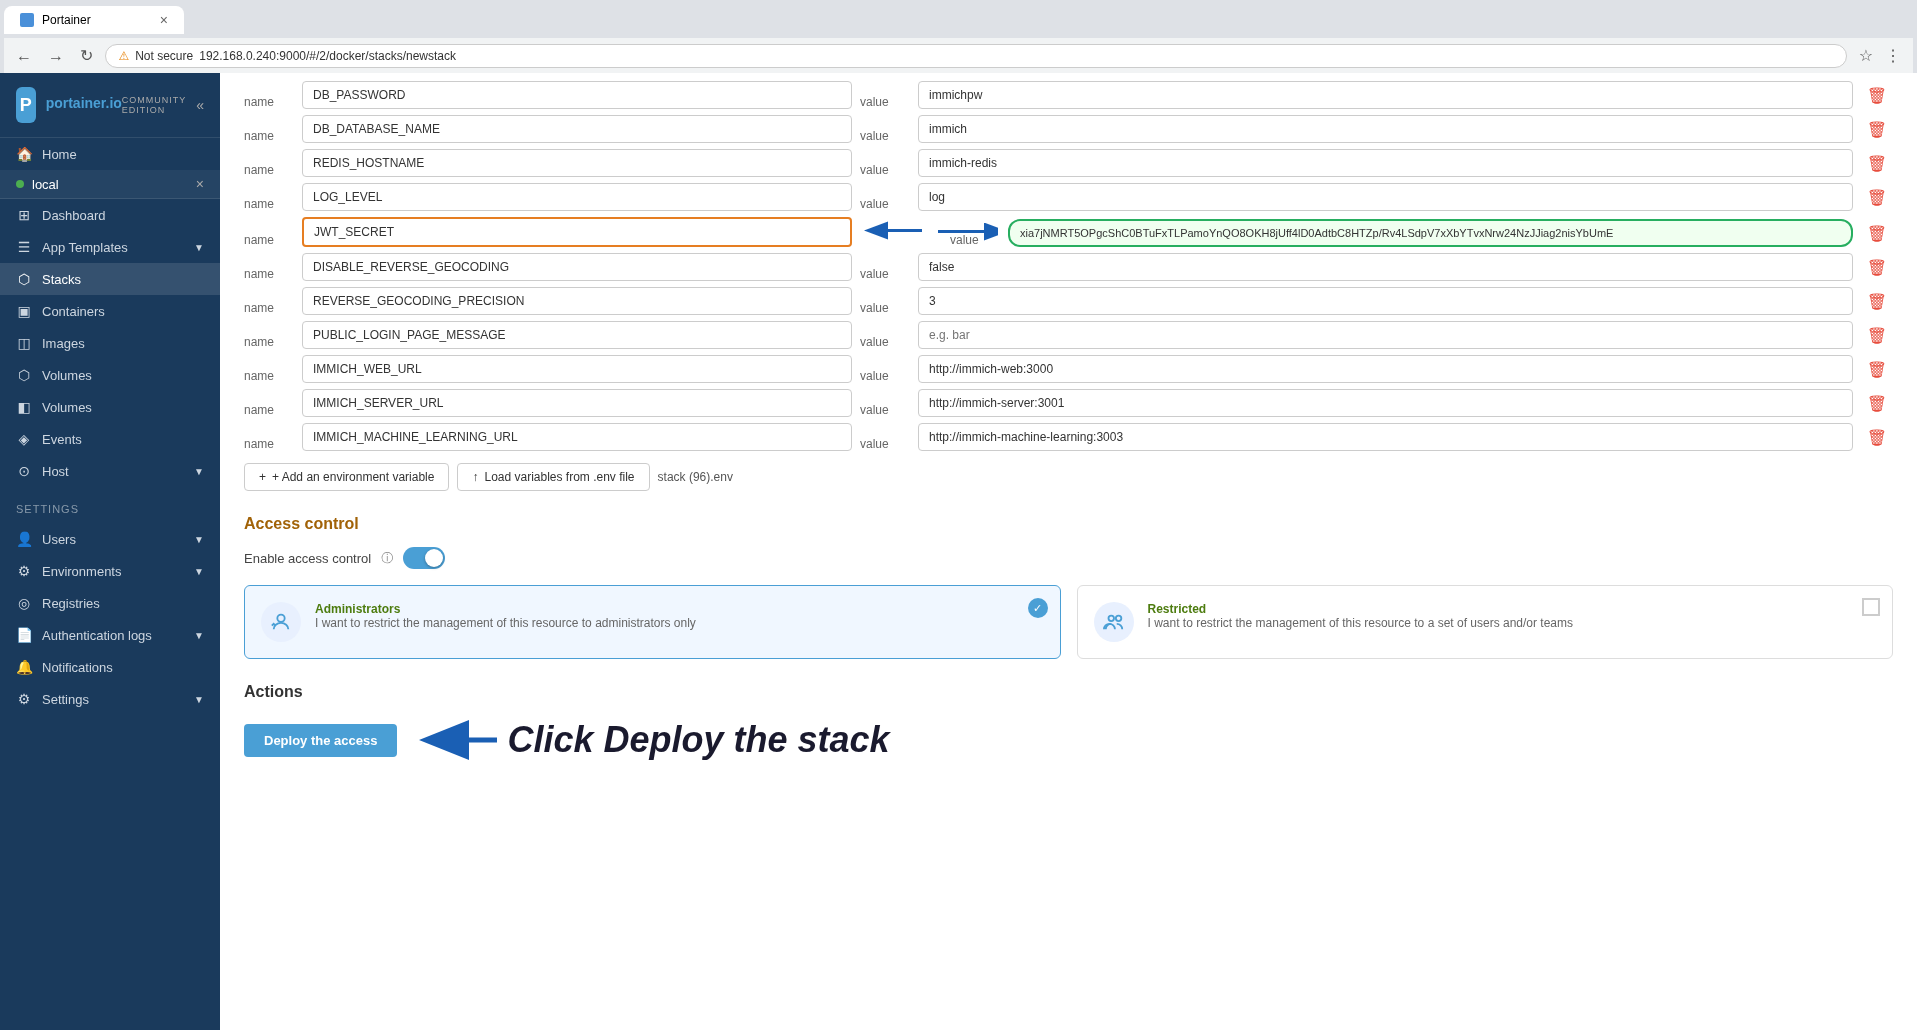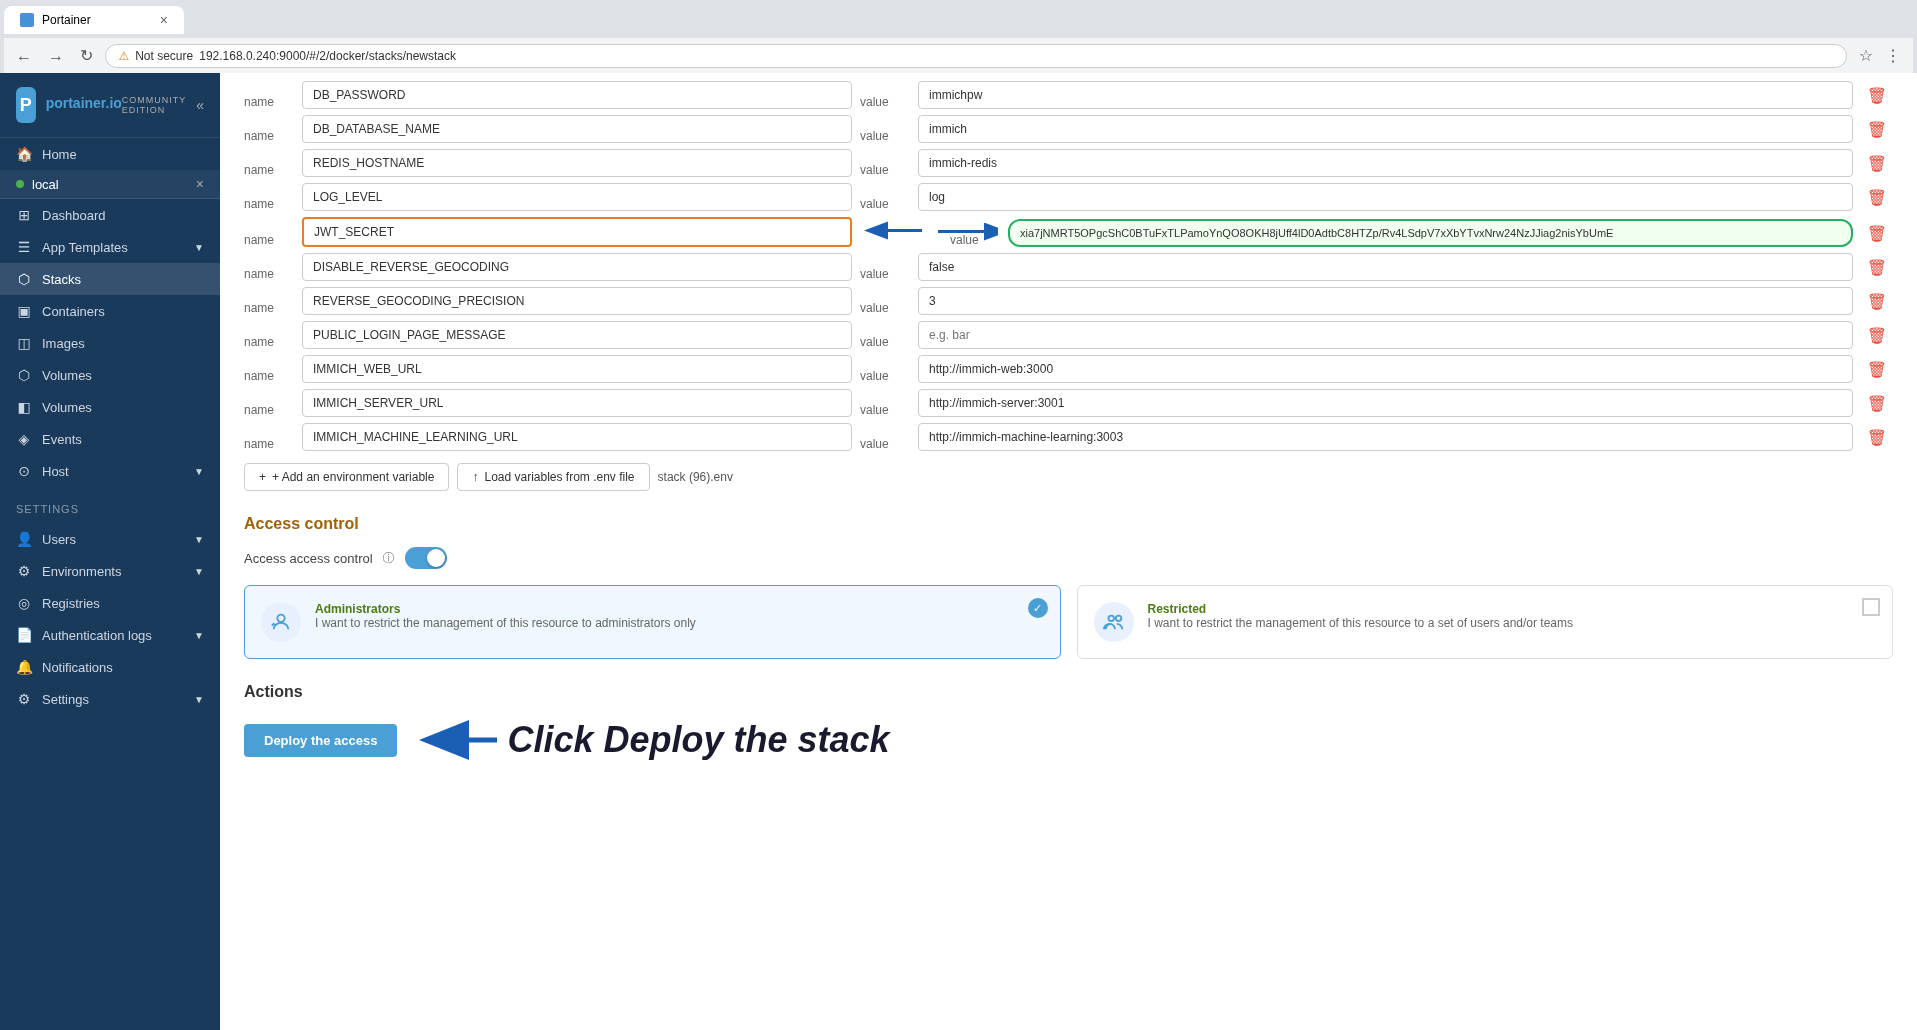--- a/index.html
+++ b/index.html
@@ -327,21 +327,21 @@
         <button class="btn-outline">
           <span>↑</span>
           <span>Load variables from .env file</span>
         </button>
         <span class="env-file-label">stack (96).env</span>
       </div>
 
       <div class="section-title">Access control</div>
 
       <div class="access-toggle-row">
-        <span class="toggle-label">Access access control</span>
+        <span class="toggle-label">Enable access control</span>
         <span class="toggle-info">ⓘ</span>
         <div class="toggle-switch"></div>
       </div>
 
       <div class="access-options">
 
         <div class="access-card selected">
           <div class="access-card-icon">
             <svg width="22" height="22" viewBox="0 0 24 24" fill="none" stroke="#4a9fd5" stroke-width="2">
               <circle cx="12" cy="8" r="4"></circle>

